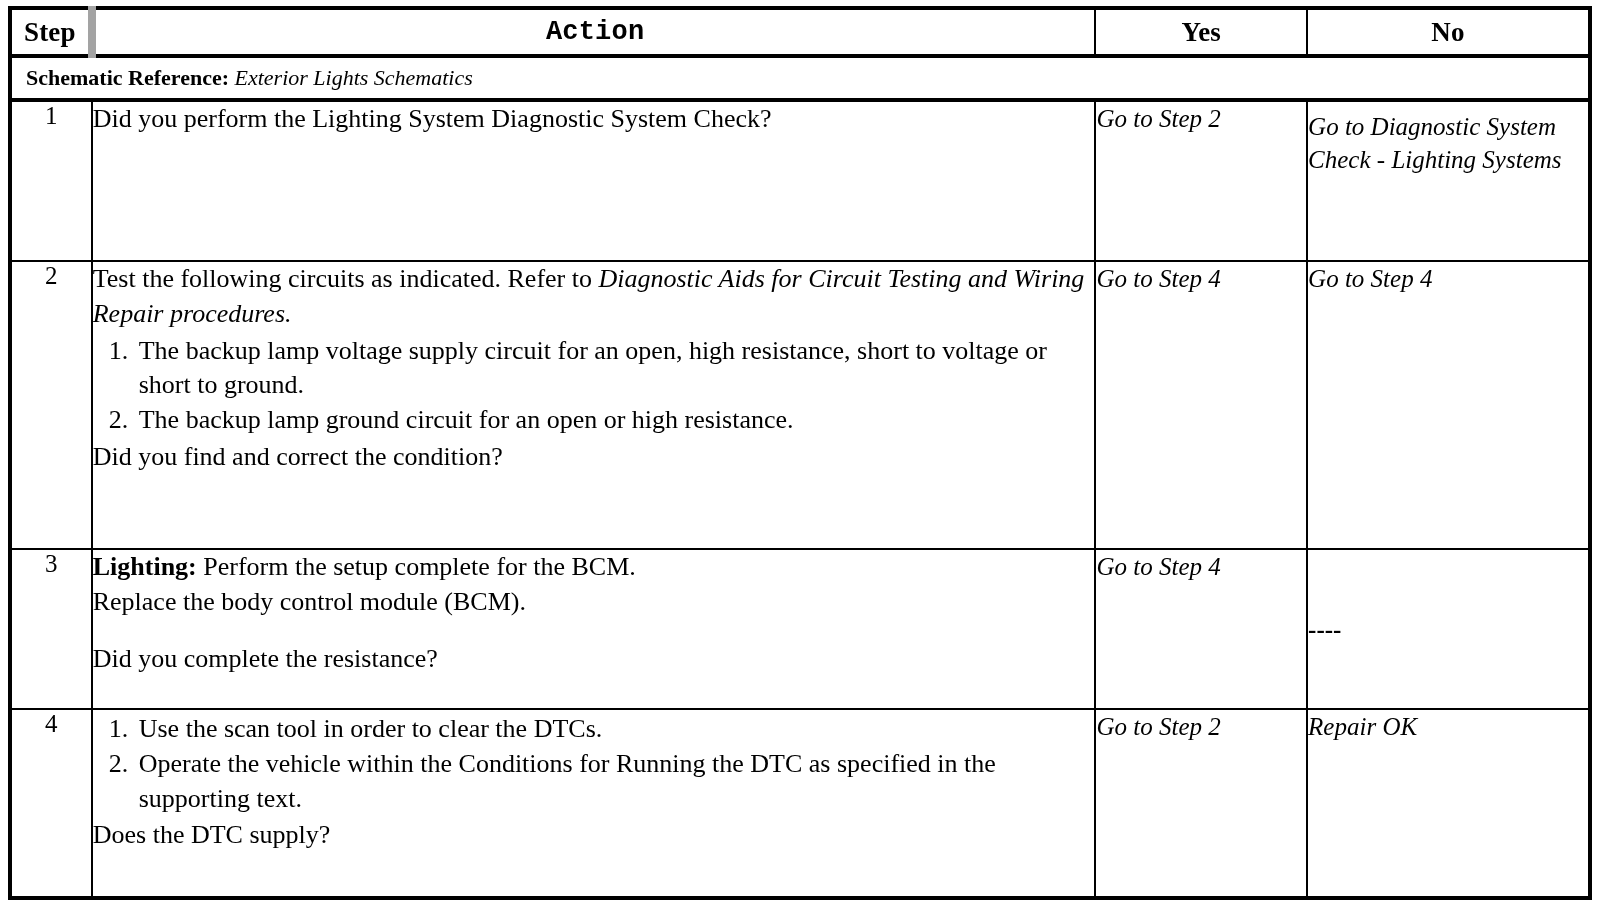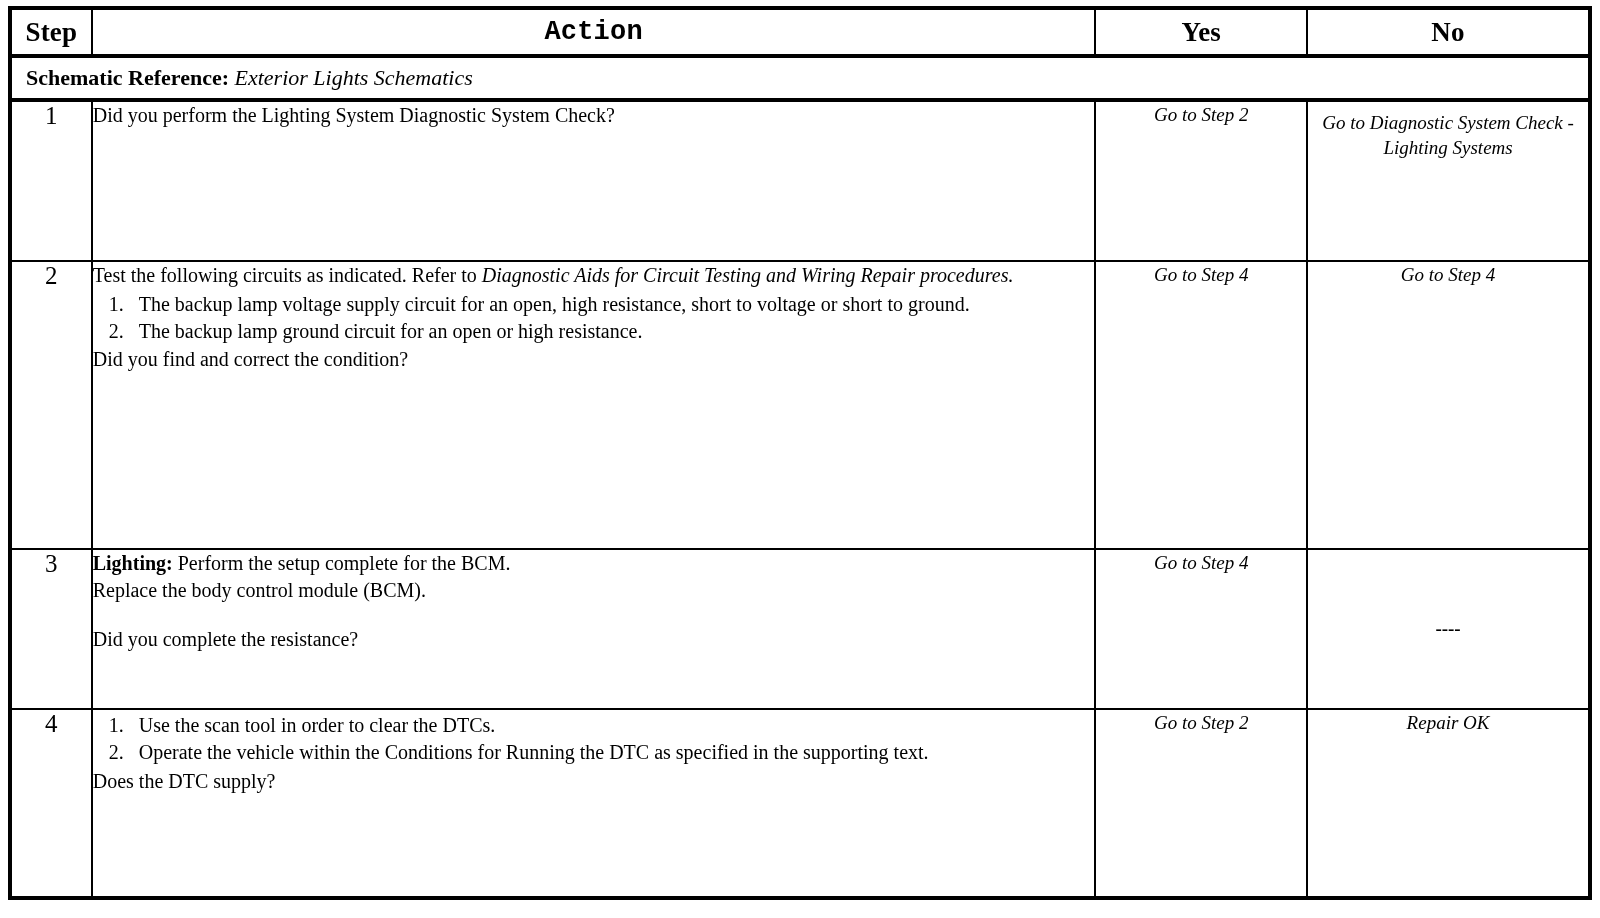--- a/index.html
+++ b/index.html
@@ -39,21 +39,21 @@
   .hdr-row th {
     border-bottom: 4px solid #000;
     height: 44px;
     text-align: center;
     vertical-align: middle;
     font-weight: bold;
     font-size: 27px;
     line-height: 1;
     letter-spacing: 0.2px;
   }
-  .hdr-row th.h-step { border-right: 1px solid #a3a3a3; padding: 0 2px; }
+  .hdr-row th.h-step { border-right: 8px solid #a3a3a3; padding: 0 2px; }
   .hdr-row th.h-action { padding: 0; font-family: Liberation Mono, monospace; }
 
   
   .schem-row td {
     border-bottom: 4px solid #000;
     height: 40px;
     vertical-align: middle;
     padding: 0 0 0 14px;
     font-size: 22px;
     line-height: 1;
@@ -65,29 +65,28 @@
   
   .step-cell {
     text-align: center;
     vertical-align: middle;
     font-size: 25px;
     border-right: 4px solid #000;
     border-bottom: 4px solid #000;
   }
   .action-cell {
     padding: 4px 8px 6px 22px;
-    font-size: 20px;
+    font-size: 26px;
     line-height: 1.34;
     border-bottom: 4px solid #000;
     border-right: 2px solid #000;
   }
   .ans-cell {
     font-style: italic;
-    font-size: 19px;
-    text-align: center;
+    font-size: 25px;
     vertical-align: bottom;
     padding: 0 6px 8px 6px;
     line-height: 1.32;
     border-bottom: 4px solid #000;
     margin-left: 40px;
   }
   .ans-cell.ans-no { border-left: 2px solid #000; }
   .ans-cell.top-aligned { vertical-align: top; padding-top: 8px; }
   .ans-cell.mid-aligned { vertical-align: middle; padding-bottom: 0; }
 

